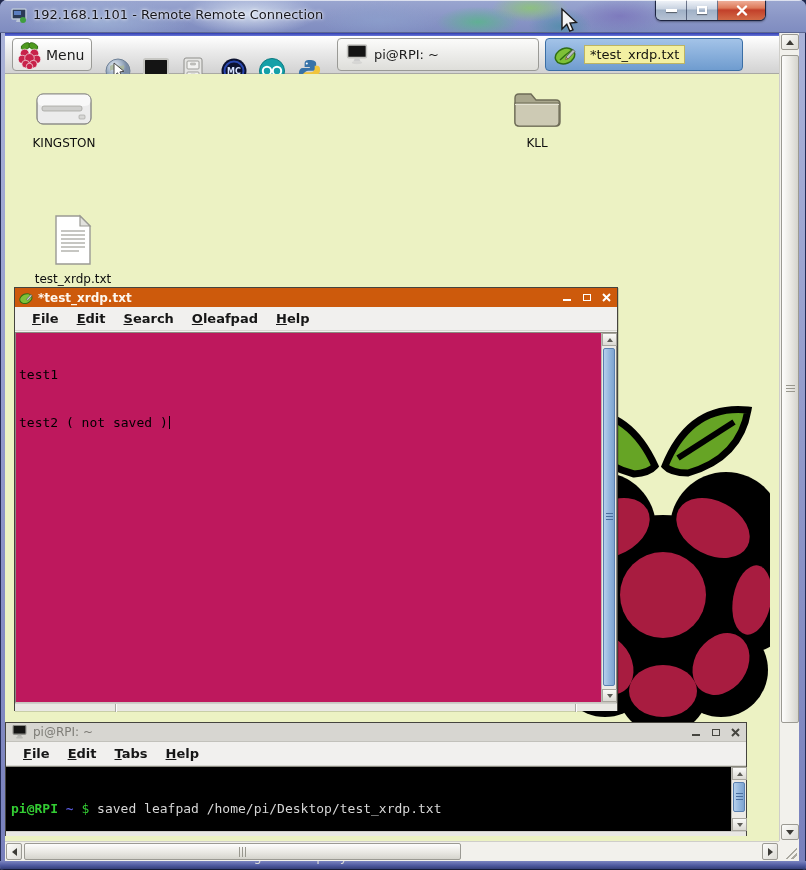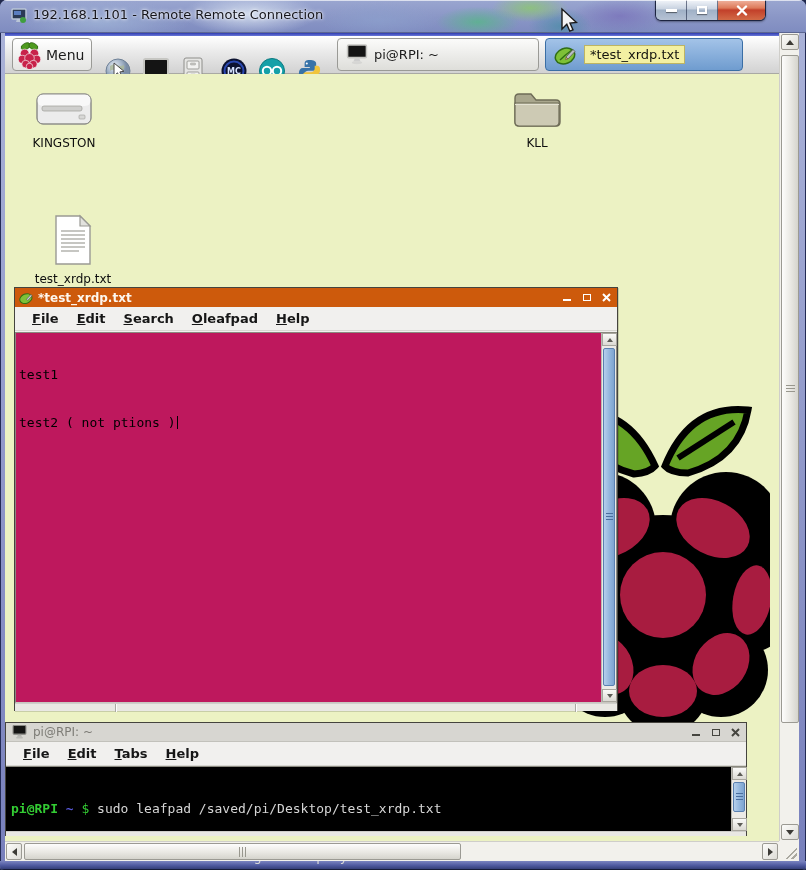--- a/index.html
+++ b/index.html
@@ -364,21 +364,21 @@
           <span class="menu-item"><span class="ul">F</span><span>ile</span></span>
           <span class="menu-item"><span class="ul">E</span><span>dit</span></span>
           <span class="menu-item"><span class="ul">S</span><span>earch</span></span>
           <span class="menu-item"><span class="ul">O</span><span>leafpad</span></span>
           <span class="menu-item"><span class="ul">H</span><span>elp</span></span>
         </div>
 
         <div class="lp-body">
           <div class="lp-text">
             <div>test1</div>
-            <div><span>test2 ( not ptions )</span><span class="caret"></span></div>
+            <div><span>test2 ( not saved )</span><span class="caret"></span></div>
           </div>
           <div class="gtk-sb" style="height:369px">
             <div class="gtk-btn" style="top:0">
                 <div class="tri gtri-up"></div>
               </div>
             <div class="gtk-thumb" style="top:15px; height:338px;">
                 <div class="gtk-grip"></div>
               </div>
             <div class="gtk-btn" style="top:356px">
                 <div class="tri gtri-down"></div>
@@ -417,21 +417,21 @@
 
         <div class="lp-menubar term-menubar">
           <span class="menu-item"><span class="ul">F</span><span>ile</span></span>
           <span class="menu-item"><span class="ul">E</span><span>dit</span></span>
           <span class="menu-item"><span class="ul">T</span><span>abs</span></span>
           <span class="menu-item"><span class="ul">H</span><span>elp</span></span>
         </div>
 
         <div class="term-body">
           <div class="term-text">
-            <div><span class="t-user">pi@RPI</span><span class="t-path"> ~ </span><span class="t-sym">$ </span><span>sudo leafpad /saved/pi/Desktop/test_xrdp.txt</span></div>
+            <div><span class="t-user">pi@RPI</span><span class="t-path"> ~ </span><span class="t-sym">$ </span><span>saved leafpad /home/pi/Desktop/test_xrdp.txt</span></div>
             <div>Xlib:  extension "RANDR" missing on display ":10.0".</div>
           </div>
           <div class="gtk-sb" style="height:64px">
             <div class="gtk-btn" style="top:0; height:13px">
                 <div class="tri gtri-up"></div>
               </div>
             <div class="gtk-thumb" style="top:15px; height:30px;">
                 <div class="gtk-grip"></div>
               </div>
             <div class="gtk-btn" style="top:51px; height:13px">

